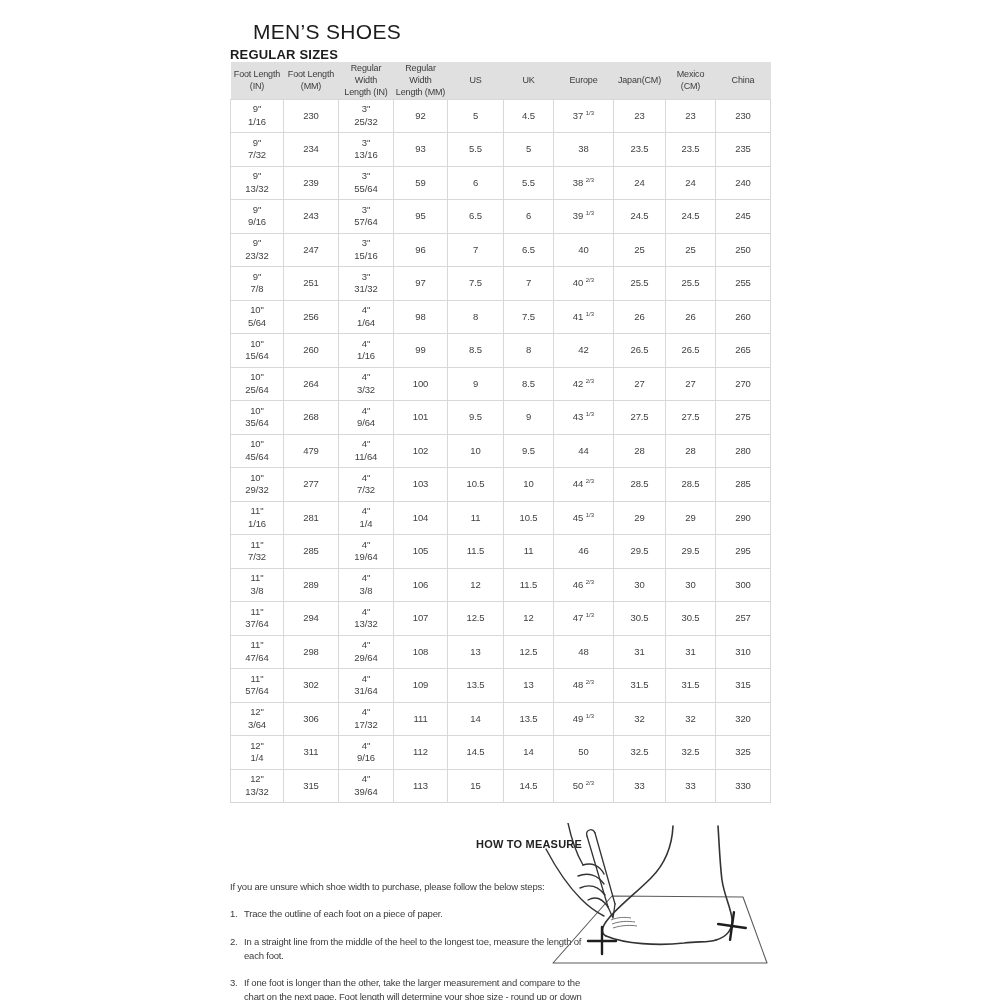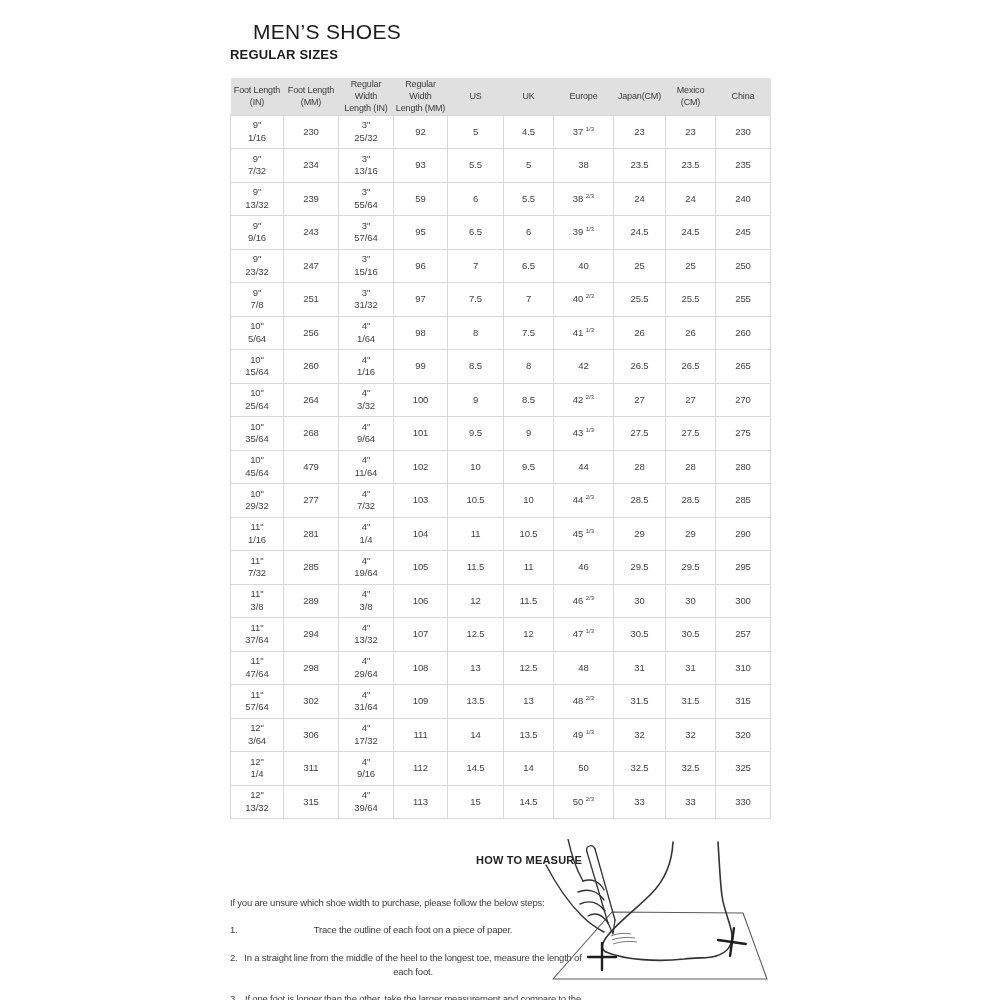--- a/index.html
+++ b/index.html
@@ -19,21 +19,21 @@
   .page-title {
     font-size:21px; font-weight:normal; color:var(--heading);
     letter-spacing:0.3px; line-height:1.1;margin-left:23px;
   }
   .page-subtitle {
     font-size:13px; font-weight:bold; color:var(--heading);
     margin-top:4px; letter-spacing:0.2px;
   }
 
   table.size-table {
-    border-collapse:collapse; table-layout:fixed; width:540px; margin-top:16px;
+    border-collapse:collapse; table-layout:fixed; width:540px; margin-top:0;
   }
   table.size-table thead th {
     background:var(--header-bg); border:none; height:36px;
     font-size:9px; font-weight:normal; color:#3c3c3c;
     text-align:center; vertical-align:middle; padding:0 1px;
     letter-spacing:-0.15px; line-height:1.35;
   }
   table.size-table tbody td {
     border:1px solid var(--grid); height:33.5px;
     font-size:9.5px; color:#3f3f3f; text-align:center; vertical-align:middle;
@@ -48,21 +48,21 @@
   .howto-intro {
     font-size:9.5px; color:#3b3b3b; margin-top:30px;
     letter-spacing:-0.2px; line-height:1.5;
   }
   .steps { width:352px; }
   .step {
     display:flex; margin-top:13px; font-size:9.5px; color:#3b3b3b;
     letter-spacing:-0.2px; line-height:1.5;
   }
   .step-num { flex:none; width:14px; }
-  .step-text { flex:1;text-align:center; }
+  .step-text { flex:1; }
 
   .illustration {
     position:absolute; left:315px; top:-15px; width:235px; height:165px;
   }
 </style>
 </head>
 <body>
 
 <div class="content">
 

